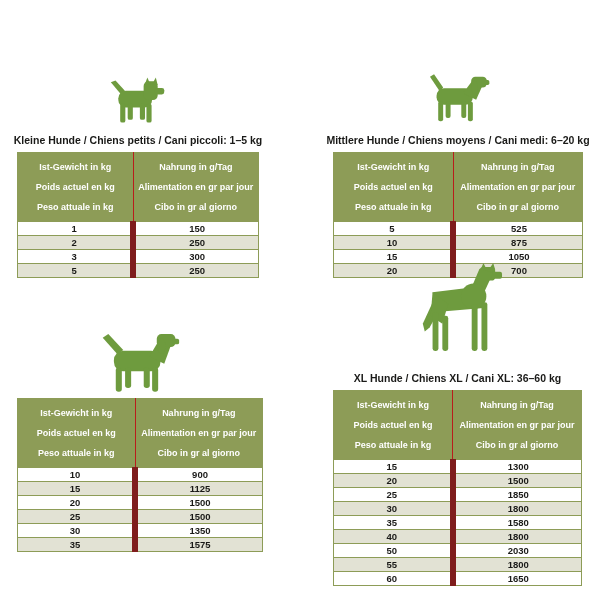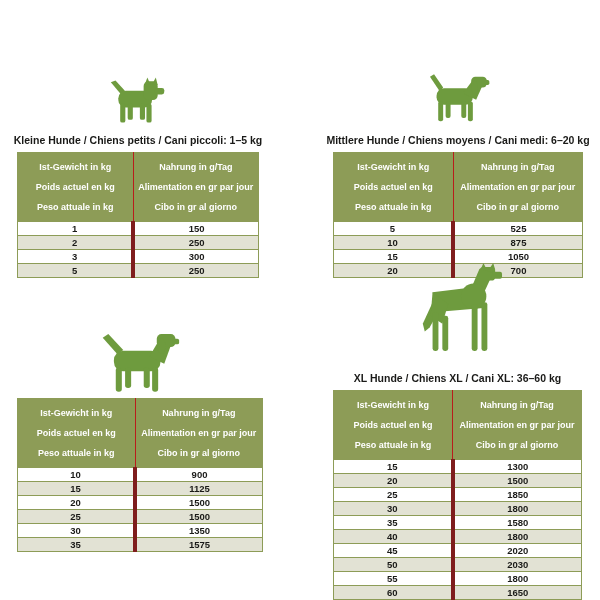--- a/index.html
+++ b/index.html
@@ -34,21 +34,21 @@
     text-align:center;vertical-align:middle;
   }
   table.feed th + th{border-left:1px solid #b91c1c;}
   table.feed col.c1{width:48%;}
   table.feed col.c2{width:52%;}
   table.feed td{
     font-size:9.5px;font-weight:bold;color:#1a1a18;
     text-align:center;height:13px;padding:0 2px;line-height:13px;
     border-top:1px solid #8d9c57;
   }
-  table.feed td + td{border-left:4px solid #7f1d1d;}
+  table.feed td + td{border-left:6px solid #7f1d1d;}
   table.feed tbody tr:nth-child(even) td{background:#e2e2d4;}
   table.feed tbody tr:nth-child(odd) td{background:#ffffff;}
 </style>
 </head>
 <body>
 
 <div>
 
   <div class="section sec-small">
     <div class="dogwrap">
@@ -250,24 +250,20 @@
           </tr>
           <tr>
             <td>35</td>
             <td>1580</td>
           </tr>
           <tr>
             <td>40</td>
             <td>1800</td>
           </tr>
           <tr>
-            <td>45</td>
-            <td>2020</td>
-          </tr>
-          <tr>
             <td>50</td>
             <td>2030</td>
           </tr>
           <tr>
             <td>55</td>
             <td>1800</td>
           </tr>
           <tr>
             <td>60</td>
             <td>1650</td>

